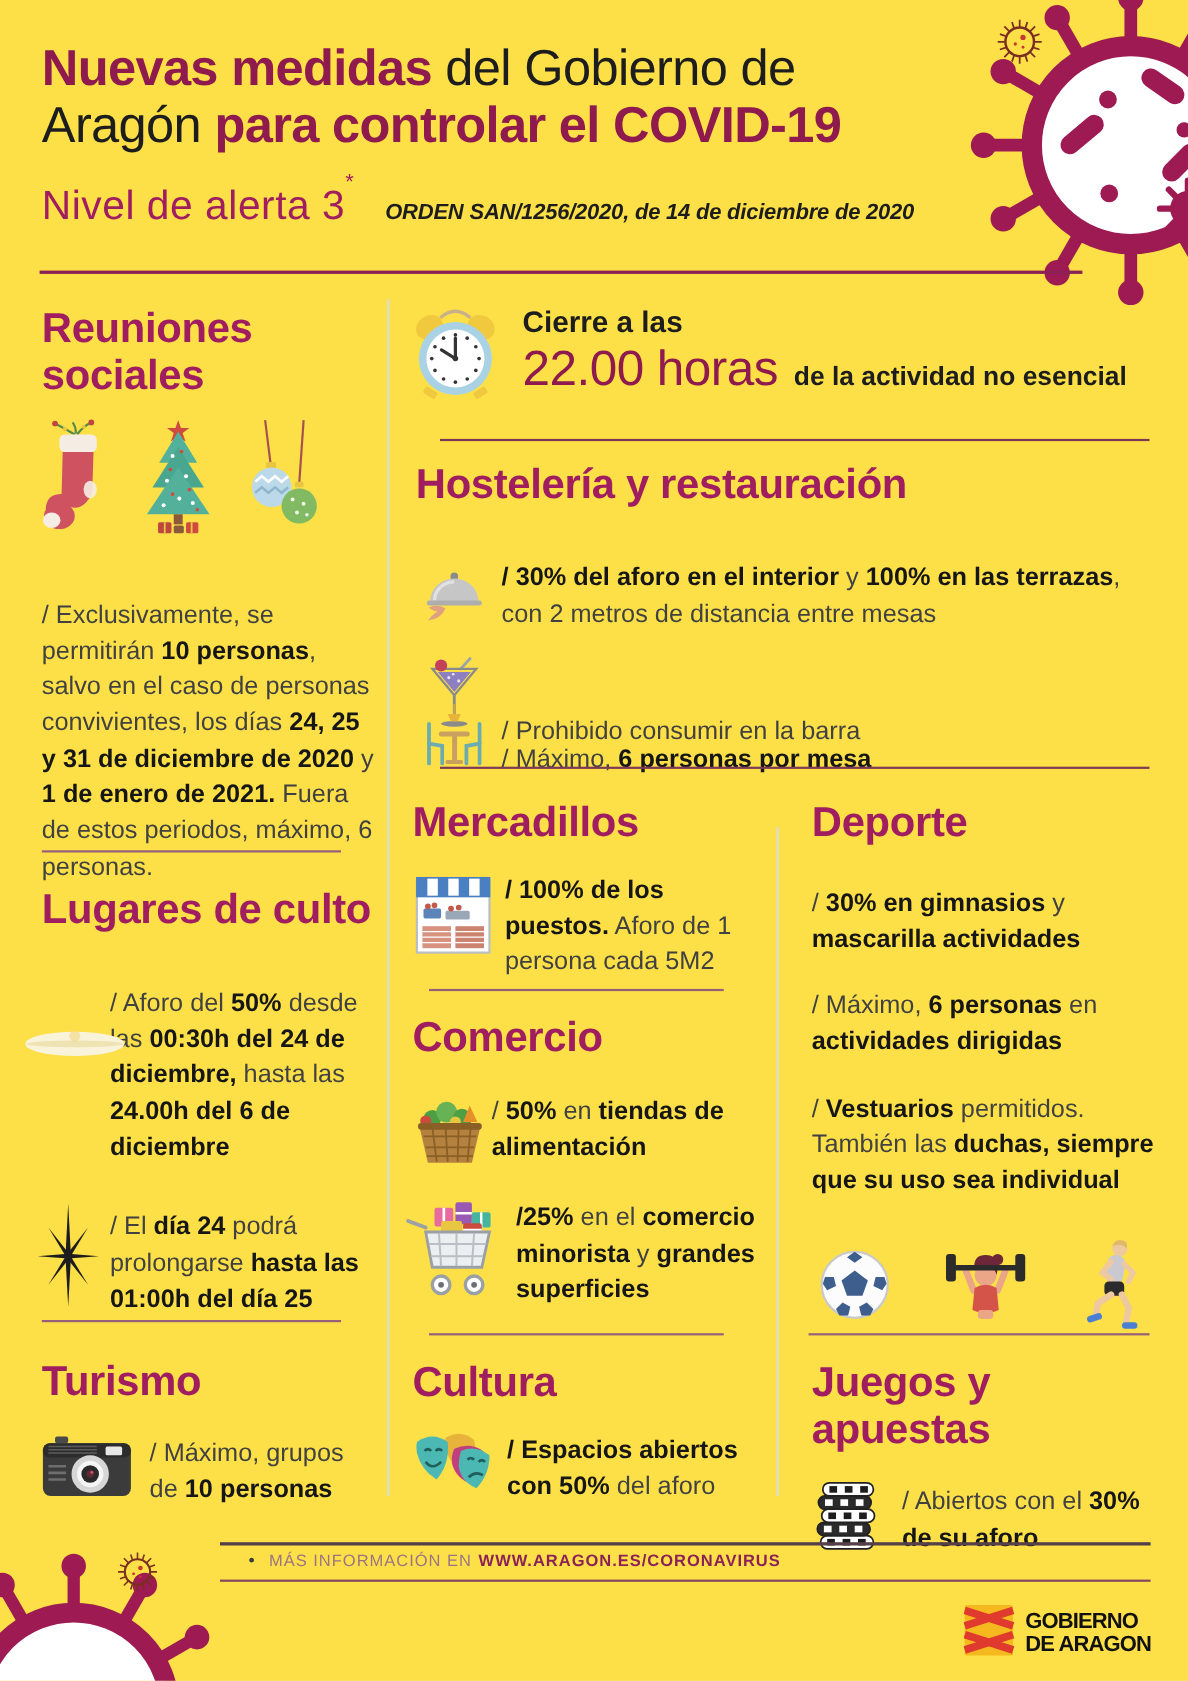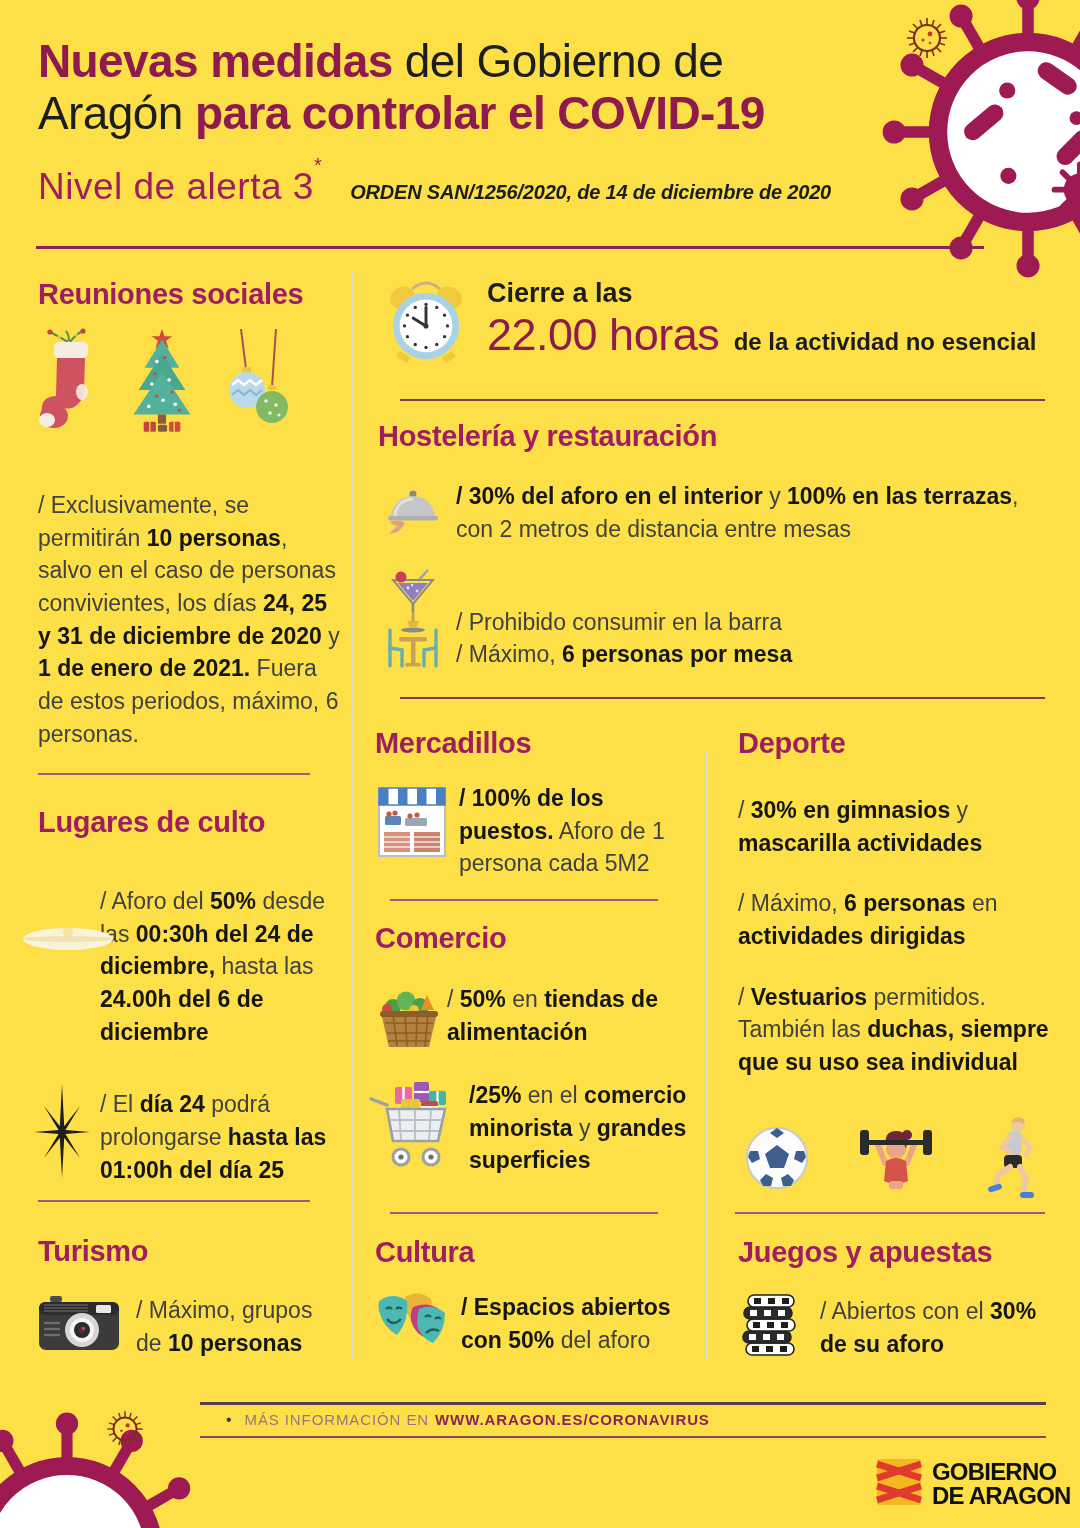--- a/index.html
+++ b/index.html
@@ -10,21 +10,21 @@
     --rule:#96607a;
     --rule-dk:#7d3a56;
   }
   *{margin:0;padding:0;box-sizing:border-box;}
   body{background:#e9e9e9;font-family:"Liberation Sans",sans-serif;}
   .poster{position:relative;width:1080px;height:1528px;background:#fde047;overflow:hidden;margin:0 auto;}
 
   .acc{color:var(--acc1);font-weight:700;}
   .b{font-weight:700;color:var(--ink-b);}
 
-  .h2{color:var(--acc2);font-weight:700;font-size:29px;letter-spacing:-0.3px;}
+  .h2{color:var(--acc2);font-weight:700;font-size:38px;letter-spacing:-0.3px;}
 
   .title{position:absolute;left:38px;top:36px;width:840px;font-size:46px;line-height:1.12;letter-spacing:-0.6px;color:#1d1d1d;font-weight:400;}
   .alert-row{position:absolute;left:38px;top:166px;display:flex;align-items:baseline;}
   .alert-level{font-size:37px;color:var(--acc2);font-weight:400;letter-spacing:0.5px;}
   .alert-sup{font-size:20px;color:var(--acc2);vertical-align:super;position:relative;top:-14px;}
   .order-ref{font-size:20px;font-style:italic;font-weight:700;color:#1d1d1d;margin-left:28px;letter-spacing:-0.2px;}
   .rule-header{position:absolute;left:36px;top:246px;width:948px;height:3px;background:#8c2156;}
 
   .body-t{font-size:23px;line-height:1.42;color:var(--ink);}
 
@@ -49,28 +49,28 @@
   .culto-item{position:relative;padding-left:62px;}
   .culto-item1{margin-top:46px;}
   .culto-item2{margin-top:40px;}
   .icon-candle{position:absolute;left:-18px;top:32px;}
   .icon-star{position:absolute;left:-8px;top:-4px;}
 
   .sec-turismo{position:absolute;left:38px;top:1235px;width:302px;}
   .turismo-item{display:flex;margin-top:22px;align-items:flex-start;}
   .turismo-item .body-t{margin-left:16px;margin-top:4px;}
 
-  .sec-closure{position:absolute;left:383px;top:274px;display:flex;align-items:flex-start;}
+  .sec-closure{position:absolute;left:371px;top:274px;display:flex;align-items:flex-start;}
   .closure-text{margin-left:18px;}
   .closure-intro{font-size:27px;font-weight:700;color:#1d1d1d;margin-top:4px;}
   .closure-time{font-size:45px;font-weight:400;color:var(--acc1);letter-spacing:-0.5px;}
   .closure-detail{font-size:24px;font-weight:700;color:#1d1d1d;margin-left:10px;}
 
   .sec-host{position:absolute;left:378px;top:420px;width:672px;height:280px;}
-  .host-item{position:absolute;display:flex;align-items:center;width:660px;}
+  .host-item{position:absolute;display:flex;align-items:flex-end;width:660px;margin-top:28px;}
   .host-item1{top:60px;}
   .host-item2{top:147px;}
   .host-item3{top:192px;}
   .host-icon{width:70px;flex-shrink:0;display:flex;justify-content:center;}
   .host-item .body-t{margin-left:8px;}
   .host-item2 .body-t{margin-top:24px;}
   .host-item3 .body-t{margin-top:18px;}
 
   .sec-merc{position:absolute;left:375px;top:727px;width:316px;}
   .sec-comercio{position:absolute;left:375px;top:922px;width:316px;}
@@ -95,21 +95,21 @@
   .juegos-item{margin-top:20px;}
   .juegos-item .body-t{margin-left:20px;margin-top:6px;}
 
   .frule1{position:absolute;left:200px;top:1402px;width:846px;height:3px;background:#55404a;}
   .frule2{position:absolute;left:200px;top:1436px;width:846px;height:2px;background:#86465e;}
   .finfo{position:absolute;left:226px;top:1411px;font-size:15px;letter-spacing:0.9px;color:#9b7483;display:flex;align-items:baseline;}
   .finfo .bullet{color:#3a3a3a;margin-right:12px;font-size:16px;}
   .finfo .url{font-weight:700;color:#8c2156;margin-left:6px;letter-spacing:0.9px;}
 
   .gov-logo{position:absolute;left:876px;top:1456px;display:flex;align-items:center;}
-  .gov-text{margin-left:6px;font-size:24px;font-weight:700;color:#111;line-height:1.02;letter-spacing:-0.8px;}
+  .gov-text{margin-left:6px;font-size:20px;font-weight:700;color:#111;line-height:1.02;letter-spacing:-0.8px;}
 
   .virus-tr{position:absolute;top:-18px;right:-98px;}
   .virus-sm-tr{position:absolute;left:901px;top:12px;}
   .virus-bl{position:absolute;left:-78px;top:1408px;}
   .virus-sm-bl{position:absolute;left:102px;top:1406px;}
 </style>
 </head>
 <body>
 
 <div class="poster">

